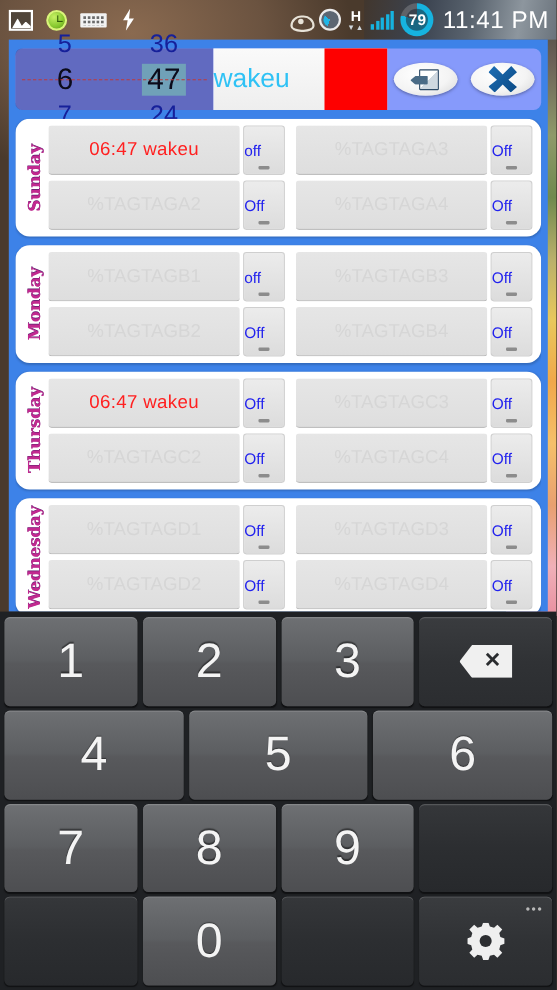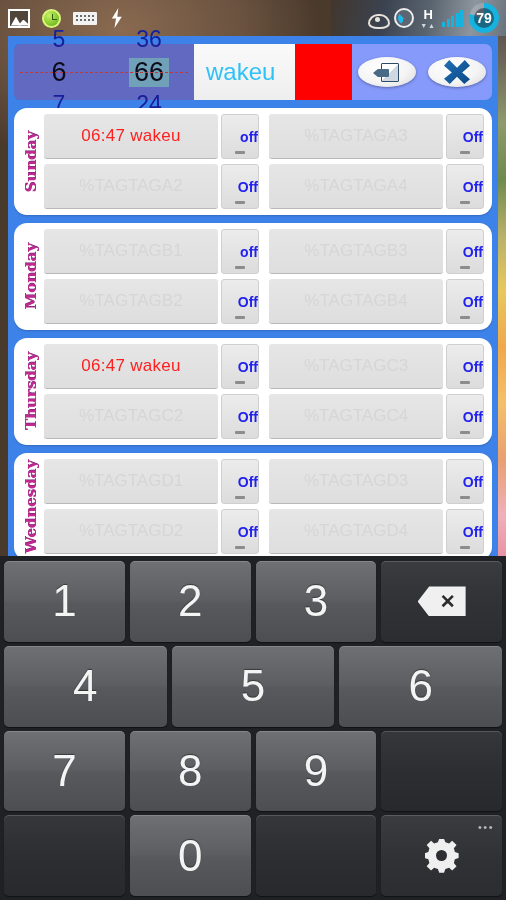--- a/index.html
+++ b/index.html
@@ -117,21 +117,21 @@
   .spin-next { bottom: -16px; }
   .spin-cur { color: #0b0b1a; font-size: 27px; line-height: 1; padding: 1px 5px; }
   .spin-col.highlight .spin-cur { background: rgba(120,190,180,0.65); }
   .spin-line { position: absolute; left: 6px; right: 6px; top: 50%; height: 0;
     border-top: 1px dashed #c03a3a; }
 
   .labelbox {
     flex: 1; background: linear-gradient(180deg,#fafafa,#eeeeee);
     display: flex; align-items: center; position: relative; min-width: 0;
   }
-  .labeltext { color: #2fc2f5; font-size: 24px; padding-left: 12px; white-space: nowrap; }
+  .labeltext { color: #2fc2f5; font-size: 24px; white-space: nowrap; }
   .labelcaret { position: absolute; right: 0; top: 0; bottom: 0; width: 57px; background: #fe0000; }
 
   .roundbtns { width: 140px; display: flex; align-items: center; justify-content: space-around; }
   .ovalbtn { width: 58px; height: 30px; border-radius: 50%;
     background: radial-gradient(ellipse at 40% 35%, #ffffff 0%, #f4f4f4 55%, #d6d6d6 100%);
     box-shadow: 0 1px 3px rgba(0,0,0,0.35);
     display: flex; align-items: center; justify-content: center; position: relative; }
   .ico-save { width: 28px; height: 18px; position: relative; }
   .ico-save::before { content:""; position:absolute; right:2px; top:0; width:16px; height:17px;
     background: linear-gradient(135deg,#ffffff 50%, #cfd8e0 50%);
@@ -169,23 +169,22 @@
     border-radius: 3px; border-bottom: 1px solid #b8b8b8;
     display: flex; align-items: center; justify-content: center;
     font-size: 17px; overflow: hidden; white-space: nowrap;
   }
   .slotname.empty { color: #d6d6d6; }
   .slotname.set { color: #ff2020; font-size: 17px; letter-spacing: 0.3px; }
   .slottoggle {
     width: 38px; flex: 0 0 38px;
     background: linear-gradient(180deg,#ececec,#dcdcdc);
     border-radius: 3px; border: 1px solid #cfcfcf;
-    display: flex; flex-direction: column; align-items: flex-end; justify-content: center;
+    display: flex; flex-direction: column; align-items: flex-start; justify-content: center;
     position: relative;
-    font-weight: bold;
   }
   .slottoggle .lab { color: #2222ee; font-size: 14px; line-height: 1; }
   .slottoggle .bar { position: absolute; bottom: 4px; left: 50%; transform: translateX(-50%);
     width: 10px; height: 3px; background: #8c8c8c; border-radius: 1px; }
 
   
   .keyboard {
     position: absolute; left: 0; bottom: 0; width: 506px; height: 344px;
     background: #1f2124; padding: 5px 4px 4px 4px; z-index: 50;
     display: flex; flex-direction: column; gap: 4px;
@@ -244,37 +243,38 @@
       <span class="ico-signal">
           <i></i>
           <i></i>
           <i></i>
           <i></i>
           <i></i>
         </span>
       <span class="ico-battery">
         <span>79</span>
       </span>
+      <span class="sb-clock">11:41 PM</span>
     </div>
   </div>
 
   <div class="app">
     <div class="app-inner">
 
       <div class="editbar">
 
         <div class="spinners">
           <div class="spin-col">
             <span class="spin-prev">5</span>
             <span class="spin-cur">6</span>
             <span class="spin-next">7</span>
           </div>
           <div class="spin-col highlight">
             <span class="spin-prev">36</span>
-            <span class="spin-cur">66</span>
+            <span class="spin-cur">47</span>
             <span class="spin-next">24</span>
           </div>
           <div class="spin-line"></div>
         </div>
 
         <div class="labelbox">
           <span class="labeltext">wakeu</span>
           <span class="labelcaret"></span>
         </div>
 

